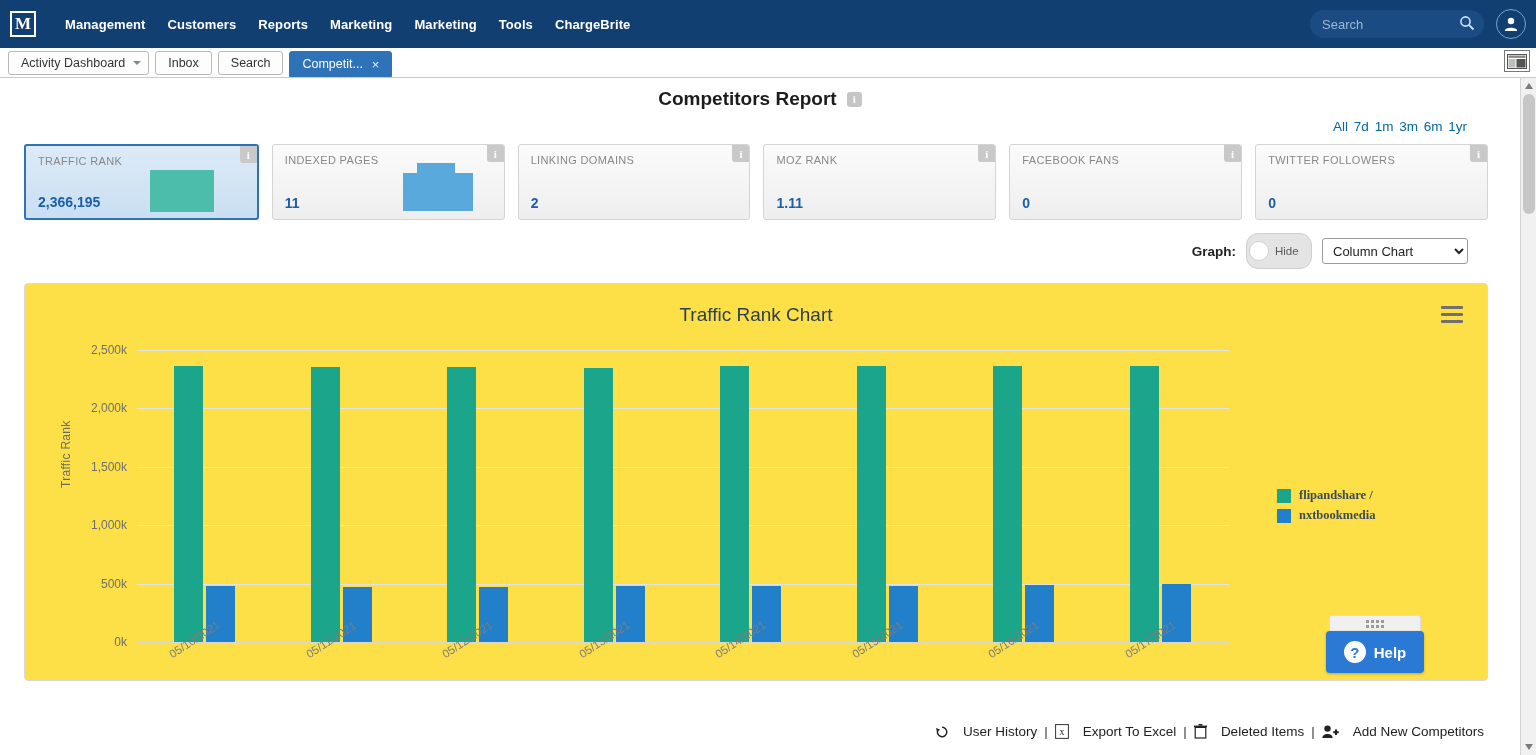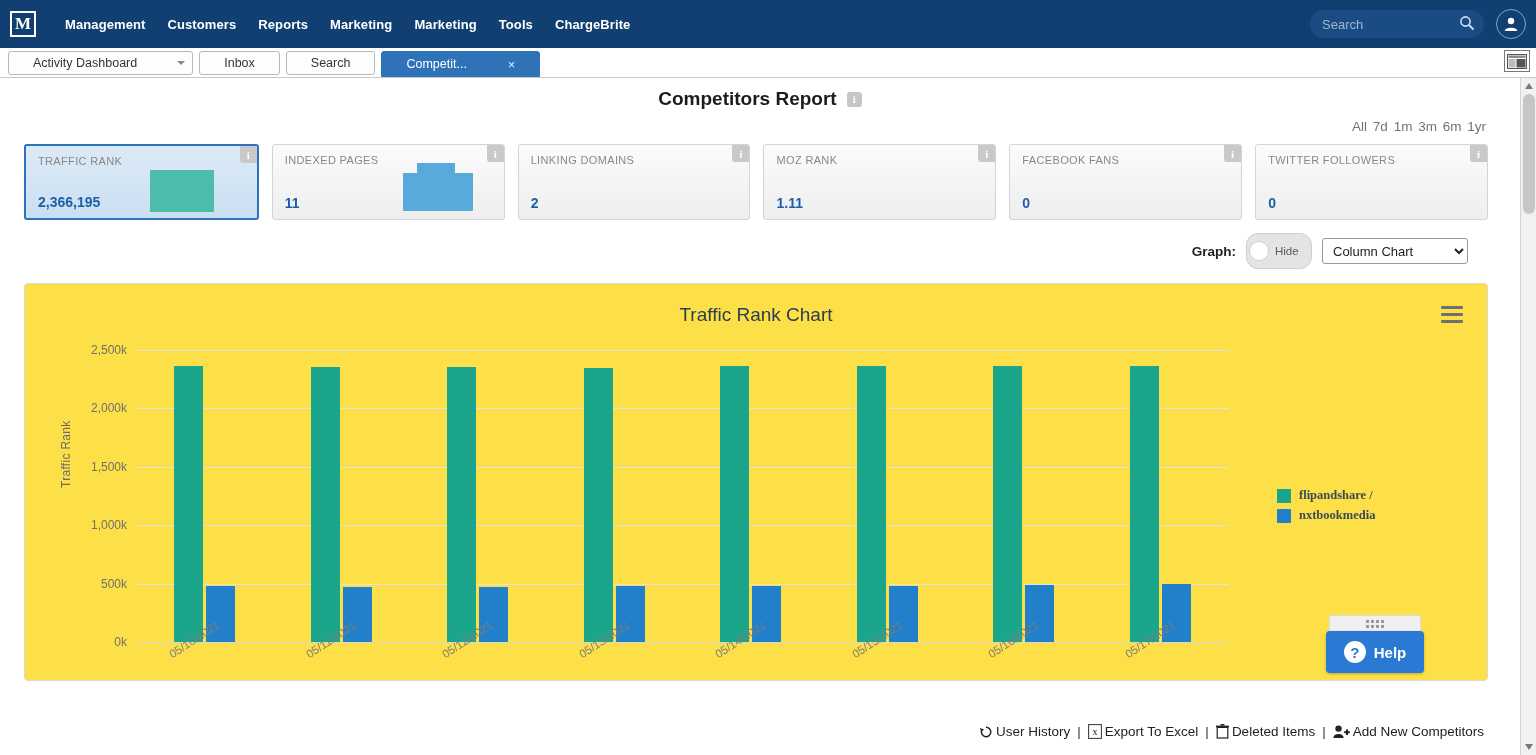--- a/index.html
+++ b/index.html
@@ -58,22 +58,22 @@
   
   .tabbar {
     height:30px; background:#ffffff;
     border-bottom:1px solid #c8c8c8;
     display:flex; align-items:flex-end;
     padding-left:8px; gap:6px; position:relative;
   }
   .tab-chip {
     height:24px; border:1px solid #b9b9b9; background:#fdfdfd;
     border-radius:3px; font-size:12.5px; color:#333;
-    display:flex; align-items:center; padding:0 24px;
-    cursor:pointer; white-space:nowrap; margin-bottom:2px;gap:32px;
+    display:flex; align-items:center; padding:0 12px;
+    cursor:pointer; white-space:nowrap; margin-bottom:2px;
   }
   .tab-chip.dash { padding-right:7px; }
   .tab-chip .caret {
     margin-left:8px; width:0;height:0;
     border-left:4px solid transparent; border-right:4px solid transparent;
     border-top:4px solid #888;
   }
   .tab-chip.active {
     background:#2e72b8; border-color:#2e72b8; color:#ffffff;
     height:26px; border-radius:3px 3px 0 0; margin-bottom:0;
@@ -102,22 +102,22 @@
     font-family:"Liberation Sans", sans-serif;
   }
   .info-badge {
     width:15px; height:15px; border-radius:3px; background:#c6c6c6;
     color:#ffffff; font-size:11px; font-weight:bold;
     display:flex; align-items:center; justify-content:center;
     font-family:"Liberation Serif", serif; cursor:pointer;
   }
 
   .range-row {
-    text-align:right; padding:9px 33px 0 0;
-    font-size:13.5px; color:#737373;
+    text-align:right; padding:9px 52px 0 0;
+    font-size:13.5px; color:#0369a1;
   }
   .range-opt { cursor:pointer; padding:0 1px; }
 
   
   .cards {
     display:flex; gap:13px; padding:10px 32px 0 24px;
   }
   .card {
     flex:1 1 0; height:76px; position:relative;
     border:1px solid #d4d4d4; border-radius:3px;
@@ -229,21 +229,21 @@
     font-size:12.5px; color:#3b4a5a; font-weight:bold;
     font-family:"Liberation Serif", serif;
   }
 
   
   .footer {
     position:absolute; right:36px; bottom:16px;
     display:flex; align-items:center; gap:5px;
     font-size:13.5px; color:#222;
   }
-  .flink { display:flex; align-items:center; gap:3px; cursor:pointer;justify-content:space-between; }
+  .flink { display:flex; align-items:center; gap:14px; cursor:pointer;justify-content:space-between; }
   .fsep { color:#333; padding:0 2px; }
 
   
   .help-wrap { position:absolute; right:96px; bottom:82px; z-index:20; }
   .help-grip {
     width:92px; height:16px; margin:0 auto;
     background:#f0f0f0; border:1px solid #dcdcdc; border-bottom:none;
     border-radius:3px 3px 0 0;
     display:flex; align-items:center; justify-content:center;
     gap:3px; cursor:grab;

